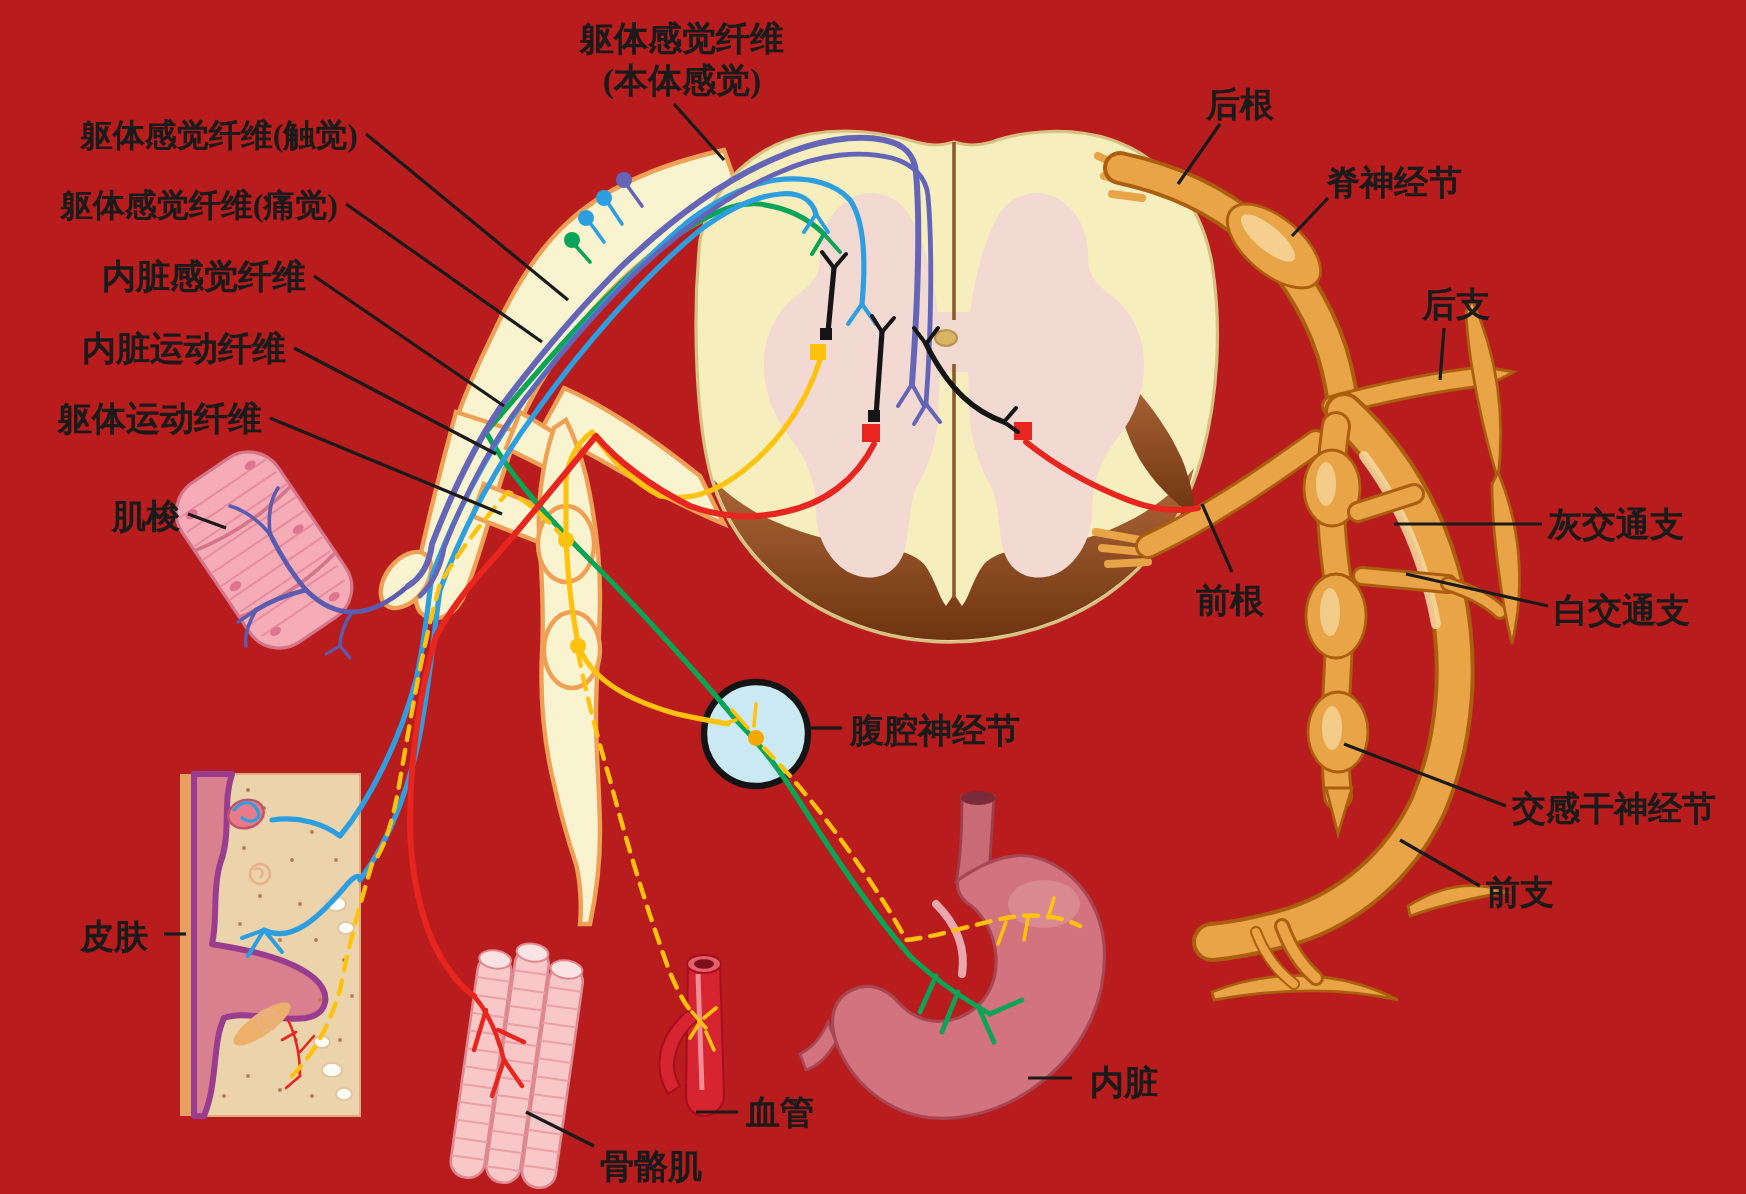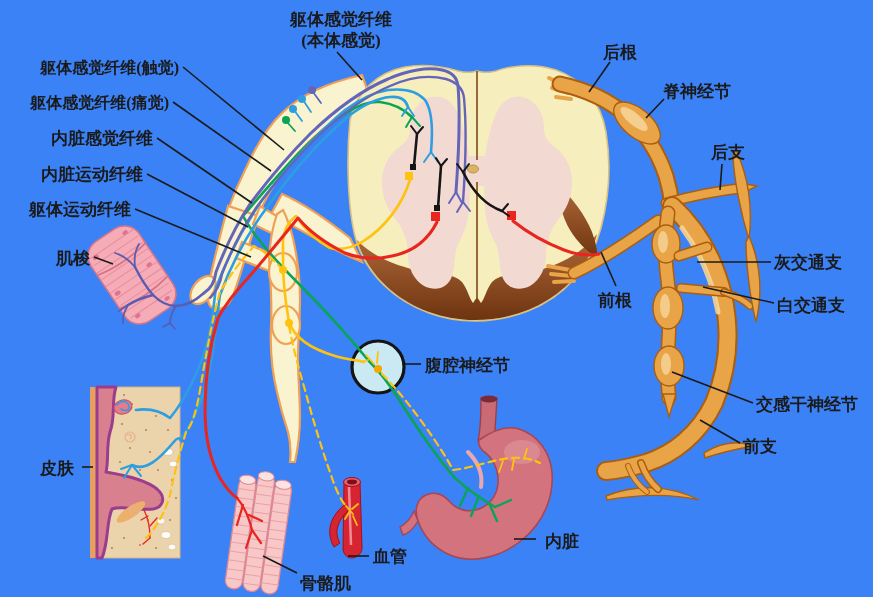--- a/index.html
+++ b/index.html
@@ -1,16 +1,16 @@
 <!DOCTYPE html>
 <html style="--fiber-purple: #6565B8; --fiber-blue: #2D9FE0; --fiber-green: #0AA457; --fiber-yellow: #FFC20E; --fiber-red: #E8251F; --fiber-black: #151515; --nerve-gold: #E8A446; --nerve-gold-dark: #AA5E0E; --nerve-gold-light: #F7D9A2; --sheath-cream: #FAF3D0; --sheath-edge: #F0A054; --cord-cream: #F6EEBD; --cord-edge: #D8C080; --gray-matter-pink: #F2D9D2; --cord-brown: #A8622E; --cord-brown-dark: #6E3410; --canal-tan: #D9B366; --skin-epidermis: #D8808E; --skin-epidermis-line: #9B3D8E; --skin-hypodermis: #EBD3AC; --skin-strip: #E8A060; --muscle-spindle-pink: #F6ACB6; --skeletal-muscle-pink: #F8C8C8; --vessel-red: #D62430; --stomach-red: #D2737D; --stomach-dark: #A84653; --ganglion-circle-blue: #CBE9F3; --label-color: #1A1A1A;"><head>
 <meta charset="utf-8">
 <style>
   html,body{margin:0;padding:0;background:#fff;}
-  .stage{width:873px;height:597px;position:relative;background:#3b82f6;overflow:hidden;}
+  .stage{width:873px;height:597px;position:relative;background:#b91c1c;overflow:hidden;}
   svg{display:block;}
   .lbl{font-family:"Liberation Serif","DejaVu Serif",serif;font-size:17px;font-weight:600;fill:var(--label-color);}
   .lbl2{font-size:16px;}
   .leader{stroke:var(--label-color);stroke-width:1.6;fill:none;}
   .fib{fill:none;stroke-linecap:round;stroke-linejoin:round;}
   .f-purple{stroke:var(--fiber-purple);}
   .f-blue{stroke:var(--fiber-blue);}
   .f-green{stroke:var(--fiber-green);}
   .f-yellow{stroke:var(--fiber-yellow);}
   .f-red{stroke:var(--fiber-red);}

